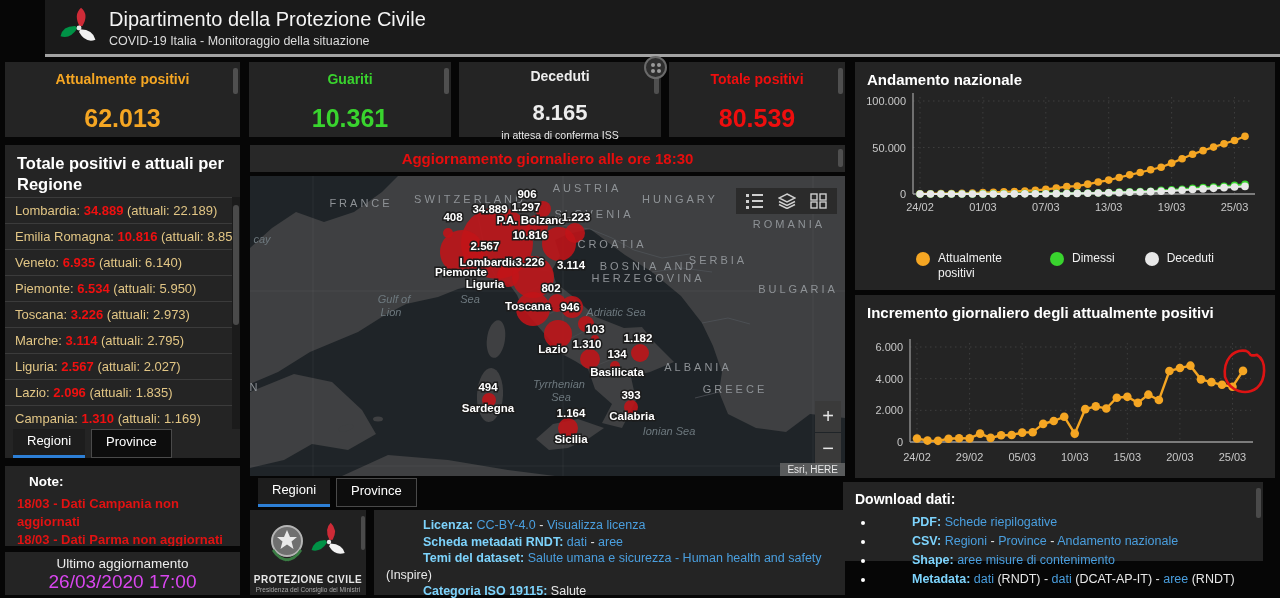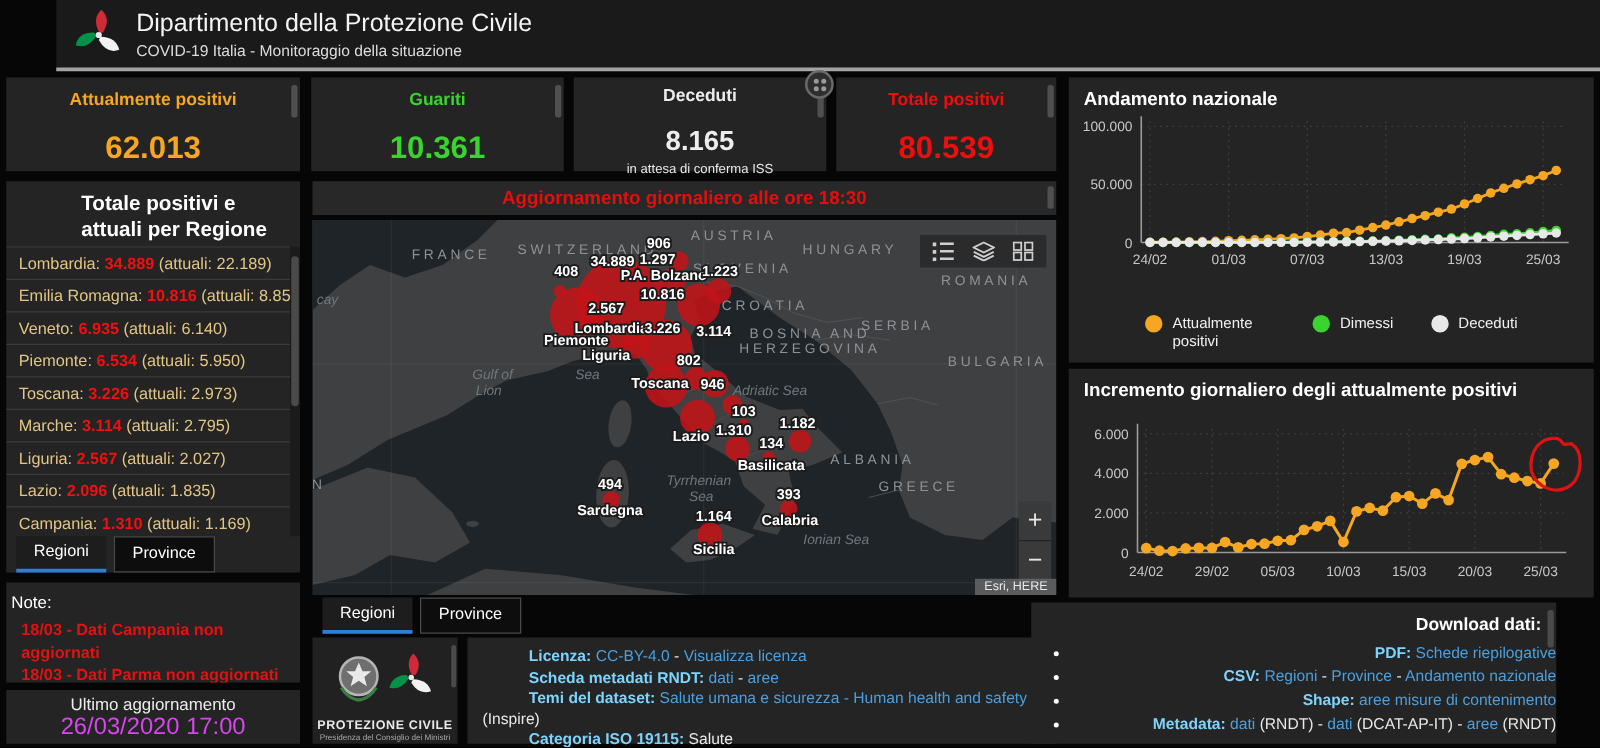--- a/index.html
+++ b/index.html
@@ -18,33 +18,33 @@
   .card-label{font-size:14px;font-weight:bold;text-align:center;padding-top:9px;}
   .card-value{font-size:25px;font-weight:bold;text-align:center;margin-top:17px;}
   .card-note{font-size:10.5px;text-align:center;color:#e8e8e8;margin-top:3px;}
   .orange{color:#f5a623;} .green{color:#39d42e;} .red{color:#ef0e0e;} .white{color:#ededed;}
   .vscroll{position:absolute;right:2px;width:5px;background:#4f4f4f;border-radius:2px;}
   #handle{position:absolute;left:644px;top:56px;width:23px;height:23px;border-radius:50%;
           background:#2e2e2e;border:2px solid #6a6a6a;box-sizing:border-box;cursor:grab;}
   #handle i{position:absolute;width:4px;height:4px;background:#9a9a9a;border-radius:50%;}
   
   #region-panel{left:5px;top:145px;width:235px;height:313px;}
-  #region-panel .ptitle{font-size:16.5px;font-weight:bold;line-height:21px;padding:8px 12px 3px;color:#fff;margin-left:48px;}
+  #region-panel .ptitle{font-size:16.5px;font-weight:bold;line-height:21px;padding:8px 12px 3px;color:#fff;}
   #region-list{position:absolute;left:0;right:0;top:52px;bottom:29px;overflow:hidden;}
   .rrow{height:25px;line-height:25px;border-top:1px solid #3b3b3b;padding:0 10px;font-size:13px;white-space:nowrap;}
   .rname,.ratt{color:#e2c685;} .rtot{color:#ef1010;font-weight:bold;}
   #region-scroll{position:absolute;right:0;top:52px;bottom:29px;width:8px;background:#1b1b1b;}
   #region-scroll i{position:absolute;left:1px;width:6px;top:8px;height:120px;background:#4a4a4a;border-radius:3px;}
   .tabs{position:absolute;left:8px;bottom:0;height:29px;display:flex;gap:6px;}
   .tab{font-size:13px;color:#fff;padding:4px 14px;cursor:pointer;box-sizing:border-box;}
   .tab.active{background:#1d1d1d;border-bottom:3px solid #2d7fd6;}
   .tab.boxed{background:#0d0d0d;border:1px solid #4a4a4a;}
   
   #notes-panel{left:5px;top:466px;width:235px;height:80px;overflow:hidden;}
-  #notes-panel .ptitle{font-size:13.5px;font-weight:normal;padding:8px 4px 6px;color:#fff;}
+  #notes-panel .ptitle{font-size:13.5px;font-weight:bold;padding:8px 24px 6px;color:#fff;}
   .note-line{font-size:13px;font-weight:bold;color:#e01212;padding:0 12px;line-height:18px;}
   
   #update-panel{left:5px;top:552px;width:235px;height:43px;text-align:center;}
   #update-label{font-size:13.5px;color:#ececec;margin-top:4px;}
   #update-value{font-size:19px;font-weight:normal;color:#d946ef;}
   
   #banner{left:250px;top:145px;width:595px;height:27px;background:#282828;}
   #banner .btext{font-size:15px;font-weight:bold;color:#e60d0d;text-align:center;line-height:27px;}
   
   #map{left:250px;top:176px;width:595px;height:300px;background:#1f2428;}
@@ -65,21 +65,21 @@
   
   #logo-box{left:250px;top:510px;width:116px;height:85px;background:#212121;text-align:center;overflow:hidden;}
   #logo-box .lname{font-size:10px;font-weight:bold;letter-spacing:.5px;color:#e8e8e8;margin-top:2px;}
   #logo-box .lsub{font-size:6.5px;color:#a8a8a8;margin-top:1px;}
   #logo-scroll{position:absolute;right:1px;top:6px;width:4px;height:34px;background:#4a4a4a;border-radius:2px;}
   #license-panel{left:374px;top:510px;width:471px;height:85px;padding:7px 12px;font-size:12.5px;line-height:16.5px;}
   .seg-b{font-weight:bold;color:#7dd3fc;padding-left:37px;} .seg-p{color:#e8e8e8;} .seg-l{color:#4a9fdf;cursor:pointer;}
   
   #chart1-panel{left:855px;top:62px;width:420px;height:228px;}
   #chart2-panel{left:855px;top:295px;width:420px;height:183px;}
-  #download-panel{left:825px;top:482px;width:420px;height:113px;text-align:right;}
+  #download-panel{left:843px;top:482px;width:420px;height:79px;}
   .ctitle{font-size:15px;font-weight:bold;color:#fff;padding:9px 12px 2px;}
   .tick{fill:#c8c8c8;font-size:11px;text-anchor:middle;}
   .ylab{text-anchor:end;}
   .grid{stroke:#3e3e3e;stroke-width:1;stroke-dasharray:1.5,3.5;fill:none;}
   .axis{stroke:#9a9a9a;stroke-width:1.3;fill:none;}
   #chart1-legend{position:absolute;left:0;right:0;bottom:10px;display:flex;justify-content:center;gap:30px;}
   .leg-item{display:flex;gap:8px;align-items:flex-start;}
   .leg-dot{width:14px;height:14px;border-radius:50%;flex:none;margin-top:1px;}
   .leg-txt{font-size:12px;color:#f0f0f0;line-height:1.2;max-width:82px;}
   #download-panel ul{margin:4px 0 0 0;padding-left:32px;font-size:12.5px;line-height:19px;}

